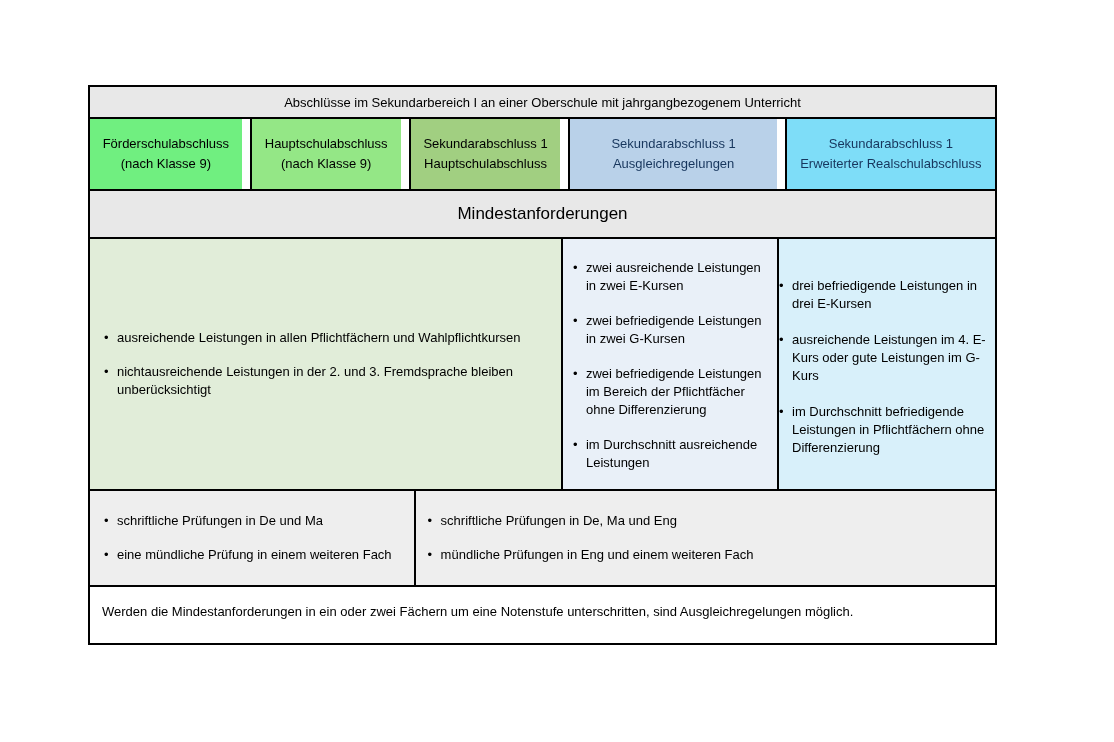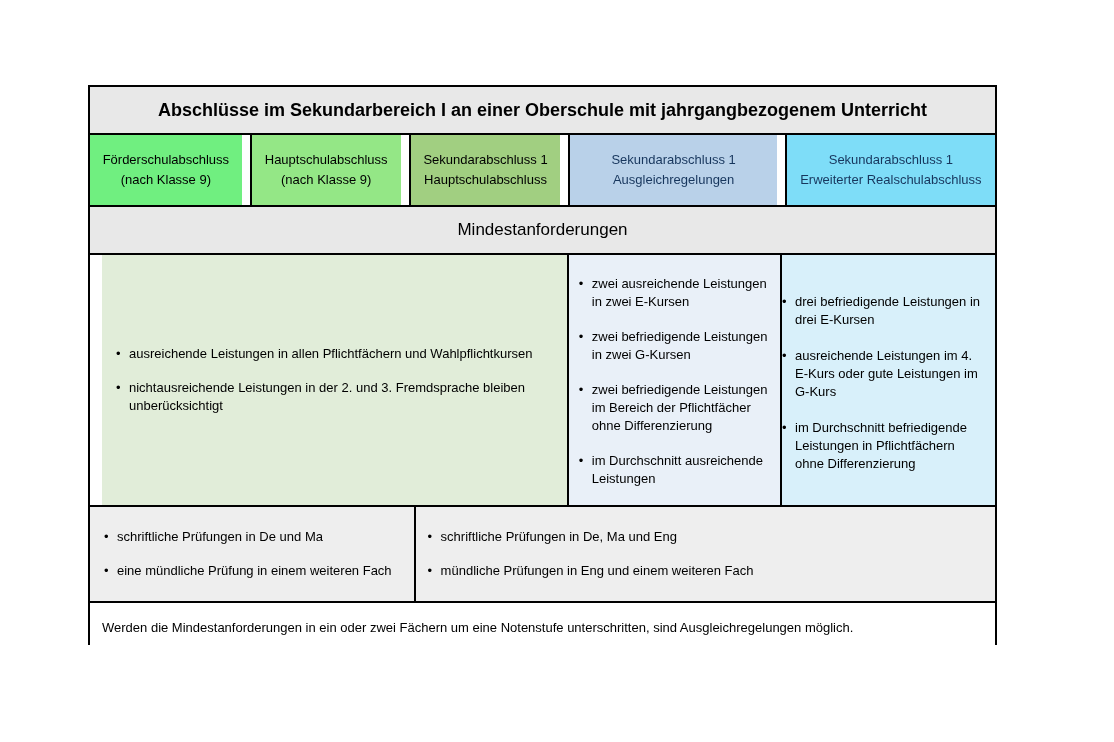--- a/index.html
+++ b/index.html
@@ -21,26 +21,26 @@
     width: 909px;
     height: 560px;
     border: 2px solid #000;
     background: #fff;
   }
 
   .row { display: flex; border-top: 2px solid #000; }
   .row:first-child { border-top: none; }
 
   .title-row {
-    height: 46px;
+    height: 30px;
     background: #e8e8e8;
     align-items: center;
     justify-content: center;
-    font-weight: bold;
-    font-size: 18px;
+    font-weight: normal;
+    font-size: 13px;
   }
 
   .header-row { height: 72px; gap: 8px; }
   .hcell {
     display: flex;
     flex-direction: column;
     align-items: center;
     justify-content: center;
     text-align: center;
     font-size: 13px;
@@ -70,21 +70,20 @@
     line-height: 1.38;
     display: flex;
     flex-direction: column;
   }
   .ccell:first-child { border-left: none; }
   .cc-general {
     width: 473px;
     justify-content: center;
     padding: 10px 28px 10px 14px;
     gap: 16px;
-    margin-left: 12px;
   }
   .cc-real {
     width: 217px;
     justify-content: flex-start;
     padding: 20px 8px 10px 10px;
     gap: 17px;
   }
   .cc-erw {
     width: 219px;
     justify-content: flex-start;

